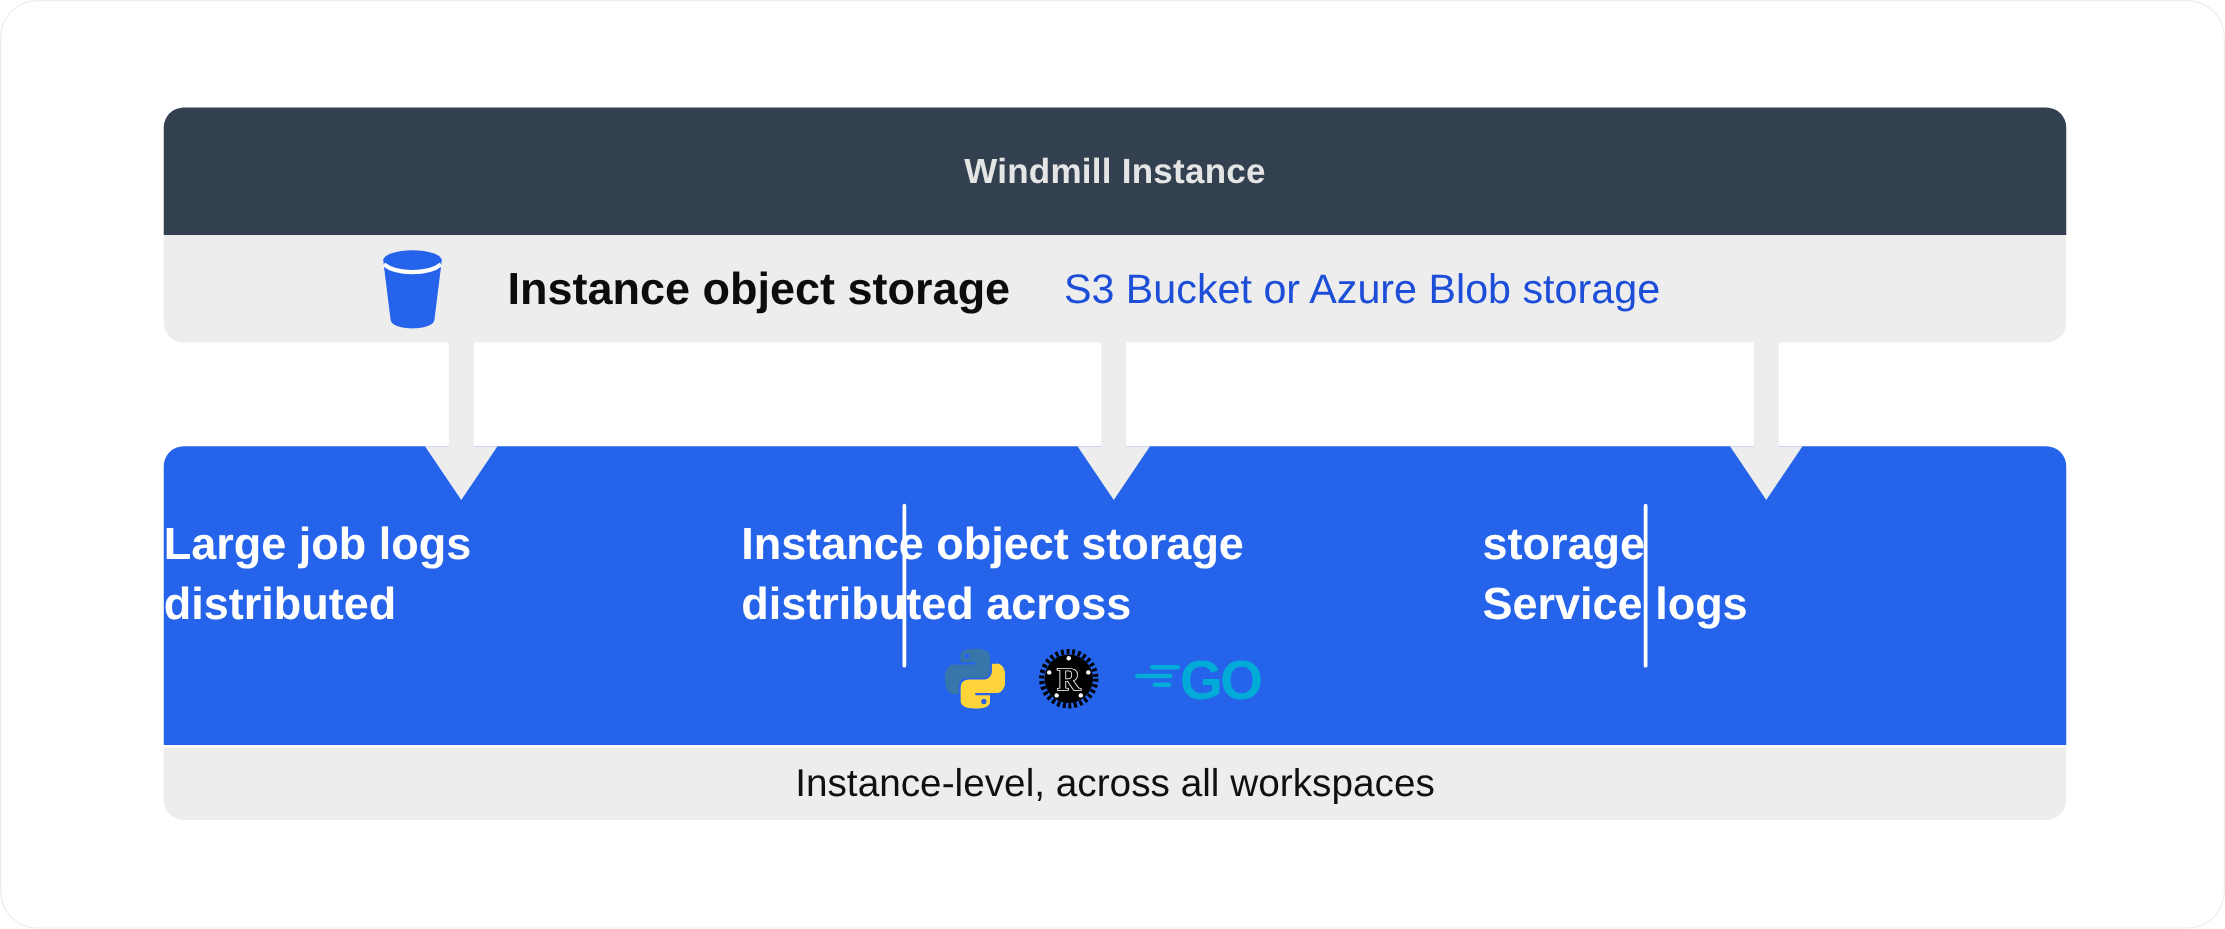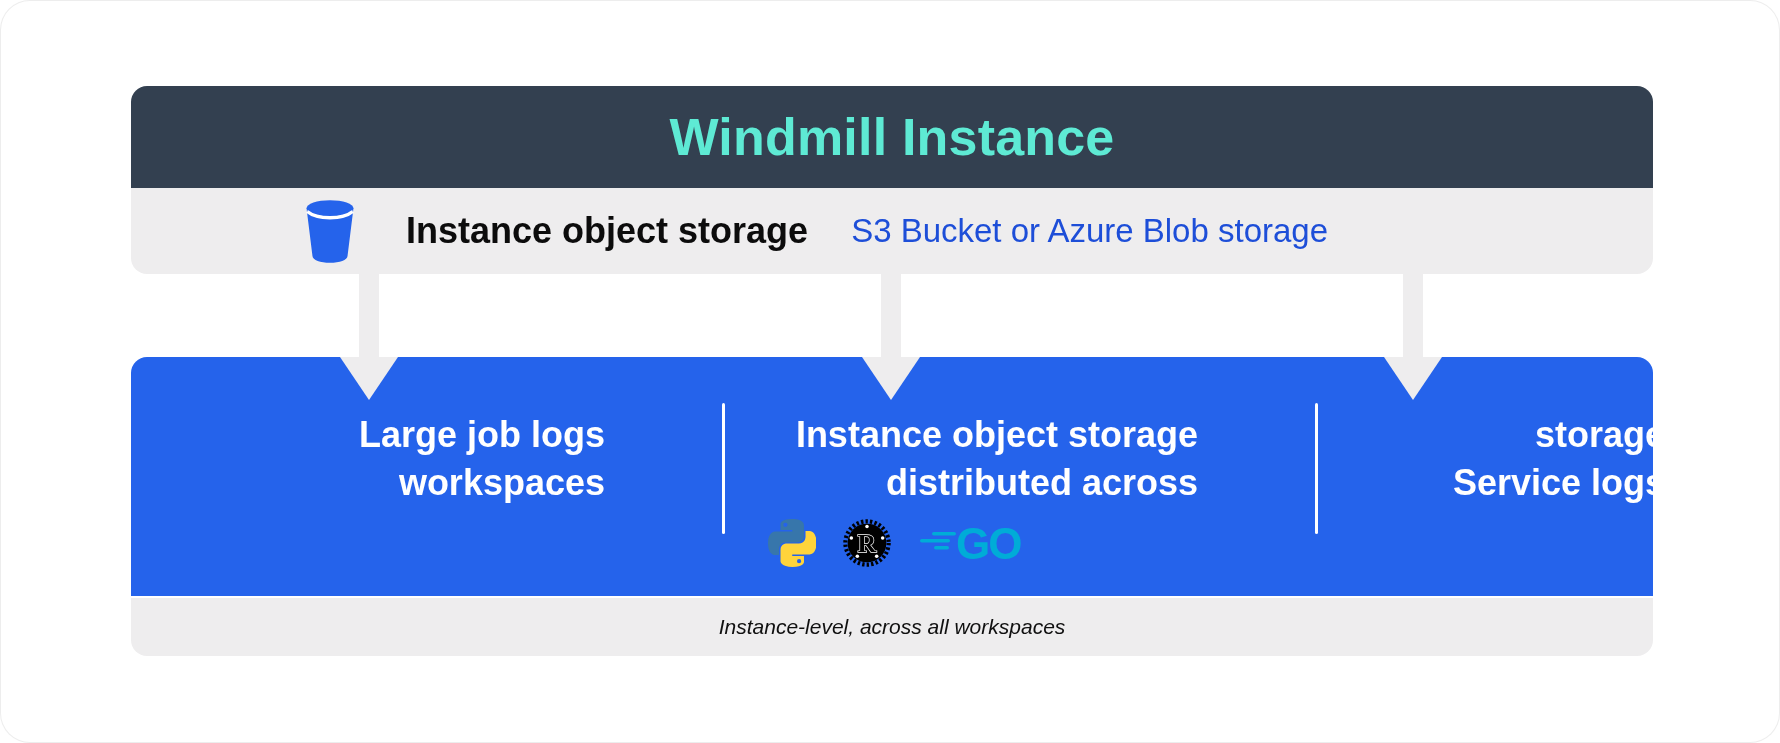--- a/index.html
+++ b/index.html
@@ -6,51 +6,51 @@
   .canvas{
     position:relative;width:1780px;height:743px;background:#fff;
     border:1px solid rgba(0,0,0,0.07);border-radius:30px;box-sizing:border-box;
     font-family:"Liberation Sans",sans-serif;overflow:hidden;
   }
   .header{
     position:absolute;left:130px;top:85px;width:1522px;height:102px;
     background:var(--header-bg,#334050);border-radius:16px 16px 0 0;
     display:flex;align-items:center;justify-content:center;
   }
-  .header .title{color:#5eead4;font-size:52px;font-weight:bold;letter-spacing:.2px;}
+  .header .title{color:#e5e5e5;font-size:28px;font-weight:bold;letter-spacing:.2px;}
   .storage-bar{
     position:absolute;left:130px;top:187px;width:1522px;height:86px;
     background:var(--bar-gray,#eeedee);border-radius:0 0 16px 16px;
     display:flex;align-items:center;padding-left:170px;box-sizing:border-box;
   }
   .bucket-wrap{width:58px;height:64px;display:flex;align-items:center;}
   .bar-title{margin-left:47px;font-size:36px;font-weight:bold;color:#0c0c0c;}
   .bar-subtitle{margin-left:43px;font-size:33px;color:#1d4ed8;}
   .arrow{position:absolute;top:272px;width:58px;height:128px;z-index:5;}
   .arrow .stem{position:absolute;left:19px;top:0;width:20px;height:85px;background:var(--bar-gray,#eeedee);}
   .arrow .head{position:absolute;left:0;top:84px;width:0;height:0;
     border-left:29px solid transparent;border-right:29px solid transparent;
     border-top:43px solid var(--bar-gray,#eeedee);}
   .arrow-1{left:339px;} .arrow-2{left:861px;} .arrow-3{left:1383px;}
   .blue-panel{
     position:absolute;left:130px;top:356px;width:1522px;height:239px;
     background:var(--panel-blue,#2563eb);border-radius:16px 16px 0 0;
   }
   .col{position:absolute;top:0;height:170px;padding-top:54px;box-sizing:border-box;
-    text-align:right;color:#ffffff;font-size:36px;font-weight:bold;line-height:48px;margin-left:12px;}
+    text-align:left;color:#ffffff;font-size:36px;font-weight:bold;line-height:48px;}
   .col-1{left:0;width:462px;} .col-2{left:462px;width:593px;} .col-3{left:1055px;width:467px;}
   .divider{position:absolute;top:46px;width:3px;height:131px;background:#ffffff;border-radius:2px;}
   .divider-1{left:591px;} .divider-2{left:1184px;}
   .icons-row{margin-top:11px;display:flex;align-items:center;justify-content:center;gap:26px;}
   .footer-bar{
     position:absolute;left:130px;top:597px;width:1522px;height:58px;
     background:var(--bar-gray,#eeedee);border-radius:0 0 16px 16px;
     display:flex;align-items:center;justify-content:center;
   }
-  .footer-bar .label{font-size:21px;color:#101010;font-style:italic;}
+  .footer-bar .label{font-size:31px;color:#101010;}
 </style>
 </head>
 <body>
 
 <div class="canvas">
 
   <div class="header">
     <span class="title">Windmill Instance</span>
   </div>
 
@@ -76,21 +76,21 @@
     </div>
   <div class="arrow arrow-3">
       <div class="stem"></div>
       <div class="head"></div>
     </div>
 
   <div class="blue-panel">
 
     <div class="col col-1">
       <div>Large job logs</div>
-      <div>workspaces</div>
+      <div>distributed</div>
     </div>
 
     <div class="divider divider-1"></div>
 
     <div class="col col-2">
       <div>Instance object storage</div>
       <div>distributed across</div>
       <div class="icons-row">
         <span>
           <svg width="48" height="48" viewBox="0 0 24 24" aria-hidden="true">

